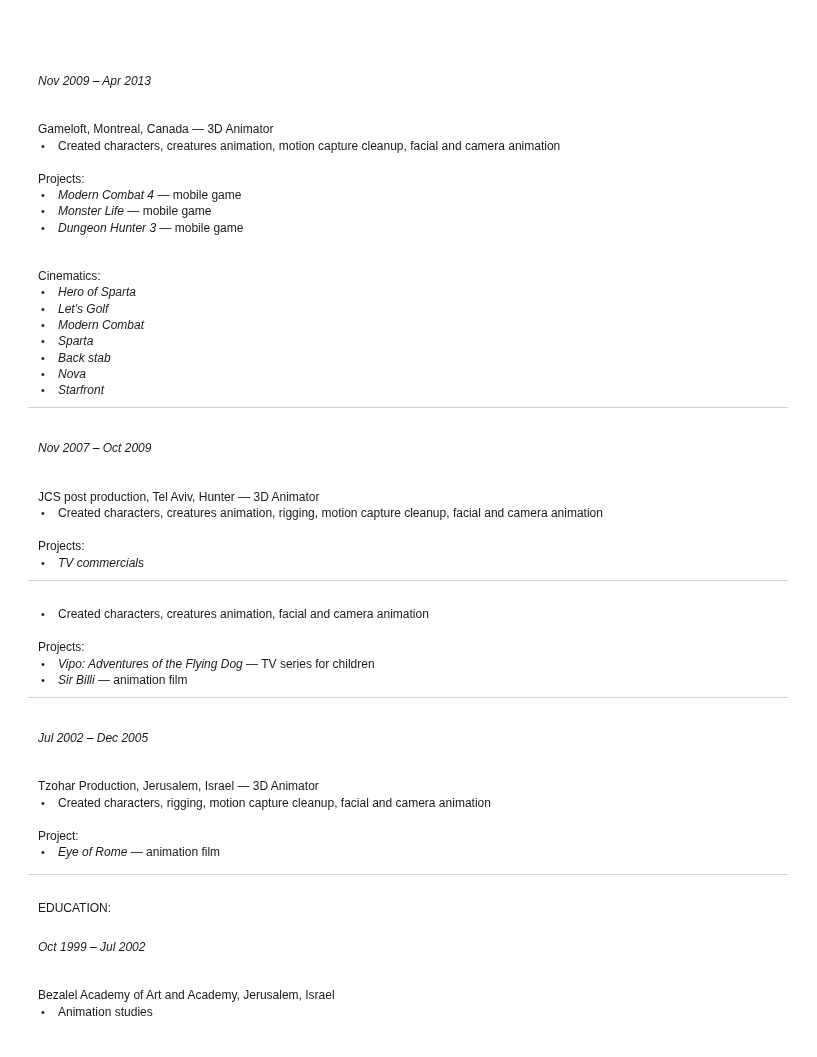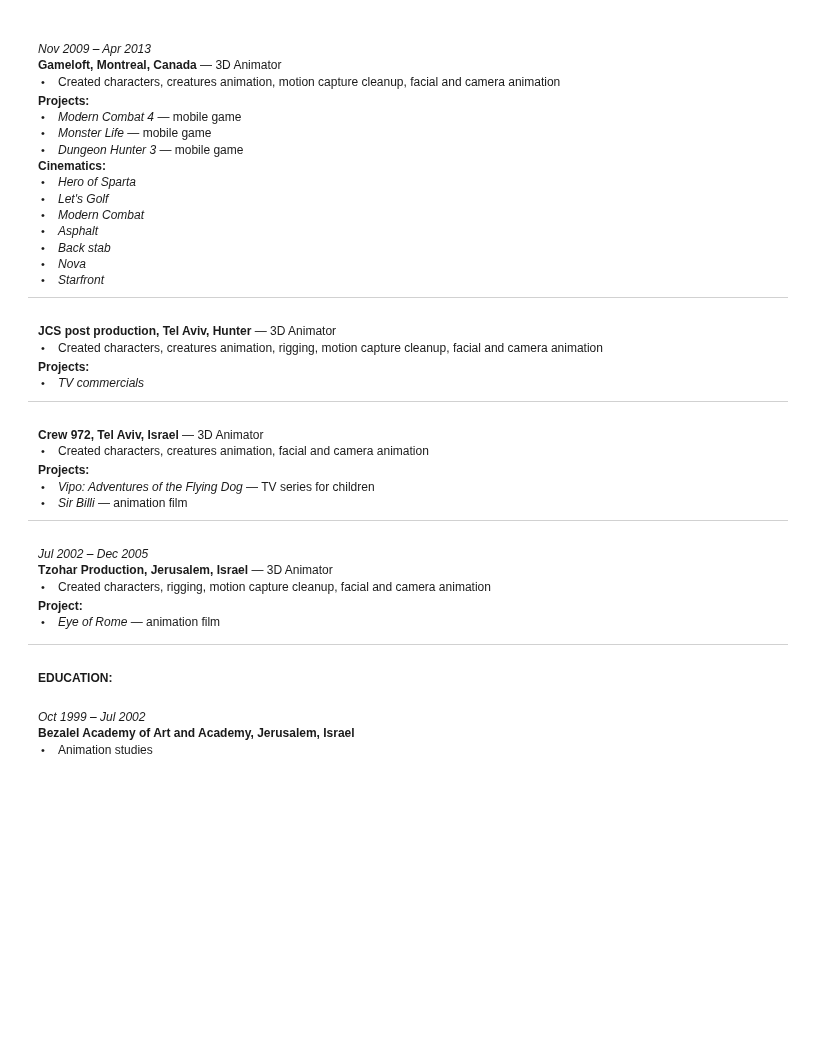--- a/index.html
+++ b/index.html
@@ -8,26 +8,26 @@
     width: 817px;
     height: 1057px;
     overflow: hidden;
     font-family: "Liberation Sans", "DejaVu Sans", sans-serif;
     font-size: 12px;
     line-height: 16.3px;
     color: #1a1a1a;
     padding: 41px 28px 0 38px;
   }
   .italic { font-style: italic; }
-  .bold   { font-weight: bold; }
-  .line   { white-space: nowrap; }
+  .bold   { font-weight: normal; }
+  .line   { white-space: nowrap; margin-top: 32px; }
   .bullet-row { display: flex; align-items: flex-start; padding-left: 3px; }
   .bullet-marker { flex: 0 0 17px; width: 17px; font-size: 11px; }
   .bullet-text { flex: 1 1 auto; }
-  .spacer-top { margin-top: 3px; }
+  .spacer-top { margin-top: 17px; }
   .divider {
     height: 0;
     border-top: 1px solid #d1d1d1;
     width: 760px;
     margin: 9px 0 25px -10px;
   }
   .divider.last { margin-top: 13px; }
   .edu-heading { margin-top: 19px; }
   .edu-dates   { margin-top: 23px; }
 </style>
@@ -68,59 +68,57 @@
     <div class="bullet-row">
       <span class="bullet-marker">•</span>
       <span class="bullet-text italic">Let's Golf</span>
     </div>
     <div class="bullet-row">
       <span class="bullet-marker">•</span>
       <span class="bullet-text italic">Modern Combat</span>
     </div>
     <div class="bullet-row">
       <span class="bullet-marker">•</span>
-      <span class="bullet-text italic">Asphalt</span>
+      <span class="bullet-text italic">Sparta</span>
     </div>
     <div class="bullet-row">
       <span class="bullet-marker">•</span>
       <span class="bullet-text italic">Back stab</span>
     </div>
     <div class="bullet-row">
       <span class="bullet-marker">•</span>
       <span class="bullet-text italic">Nova</span>
     </div>
     <div class="bullet-row">
       <span class="bullet-marker">•</span>
       <span class="bullet-text italic">Starfront</span>
     </div>
   </section>
 
   <div class="divider"></div>
 
   <section>
+    <div class="line italic">Nov 2007 – Oct 2009</div>
     <div class="line">
       <span class="bold">JCS post production, Tel Aviv, Hunter</span><span> — </span><span>3D Animator</span>
     </div>
     <div class="bullet-row">
       <span class="bullet-marker">•</span>
       <span class="bullet-text">Created characters, creatures animation, rigging,  motion capture cleanup, facial and camera animation</span>
     </div>
     <div class="line bold spacer-top">Projects:</div>
     <div class="bullet-row">
       <span class="bullet-marker">•</span>
       <span class="bullet-text italic">TV commercials</span>
     </div>
   </section>
 
   <div class="divider"></div>
 
   <section>
-    <div class="line">
-      <span class="bold">Crew 972, Tel Aviv, Israel</span><span> — </span><span>3D Animator</span>
-    </div>
     <div class="bullet-row">
       <span class="bullet-marker">•</span>
       <span class="bullet-text">Created characters, creatures animation, facial and camera animation</span>
     </div>
     <div class="line bold spacer-top">Projects:</div>
     <div class="bullet-row">
       <span class="bullet-marker">•</span>
       <span class="bullet-text"><span class="italic">Vipo: Adventures of the Flying Dog</span><span> — </span><span>TV series for children</span></span>
     </div>
     <div class="bullet-row">

